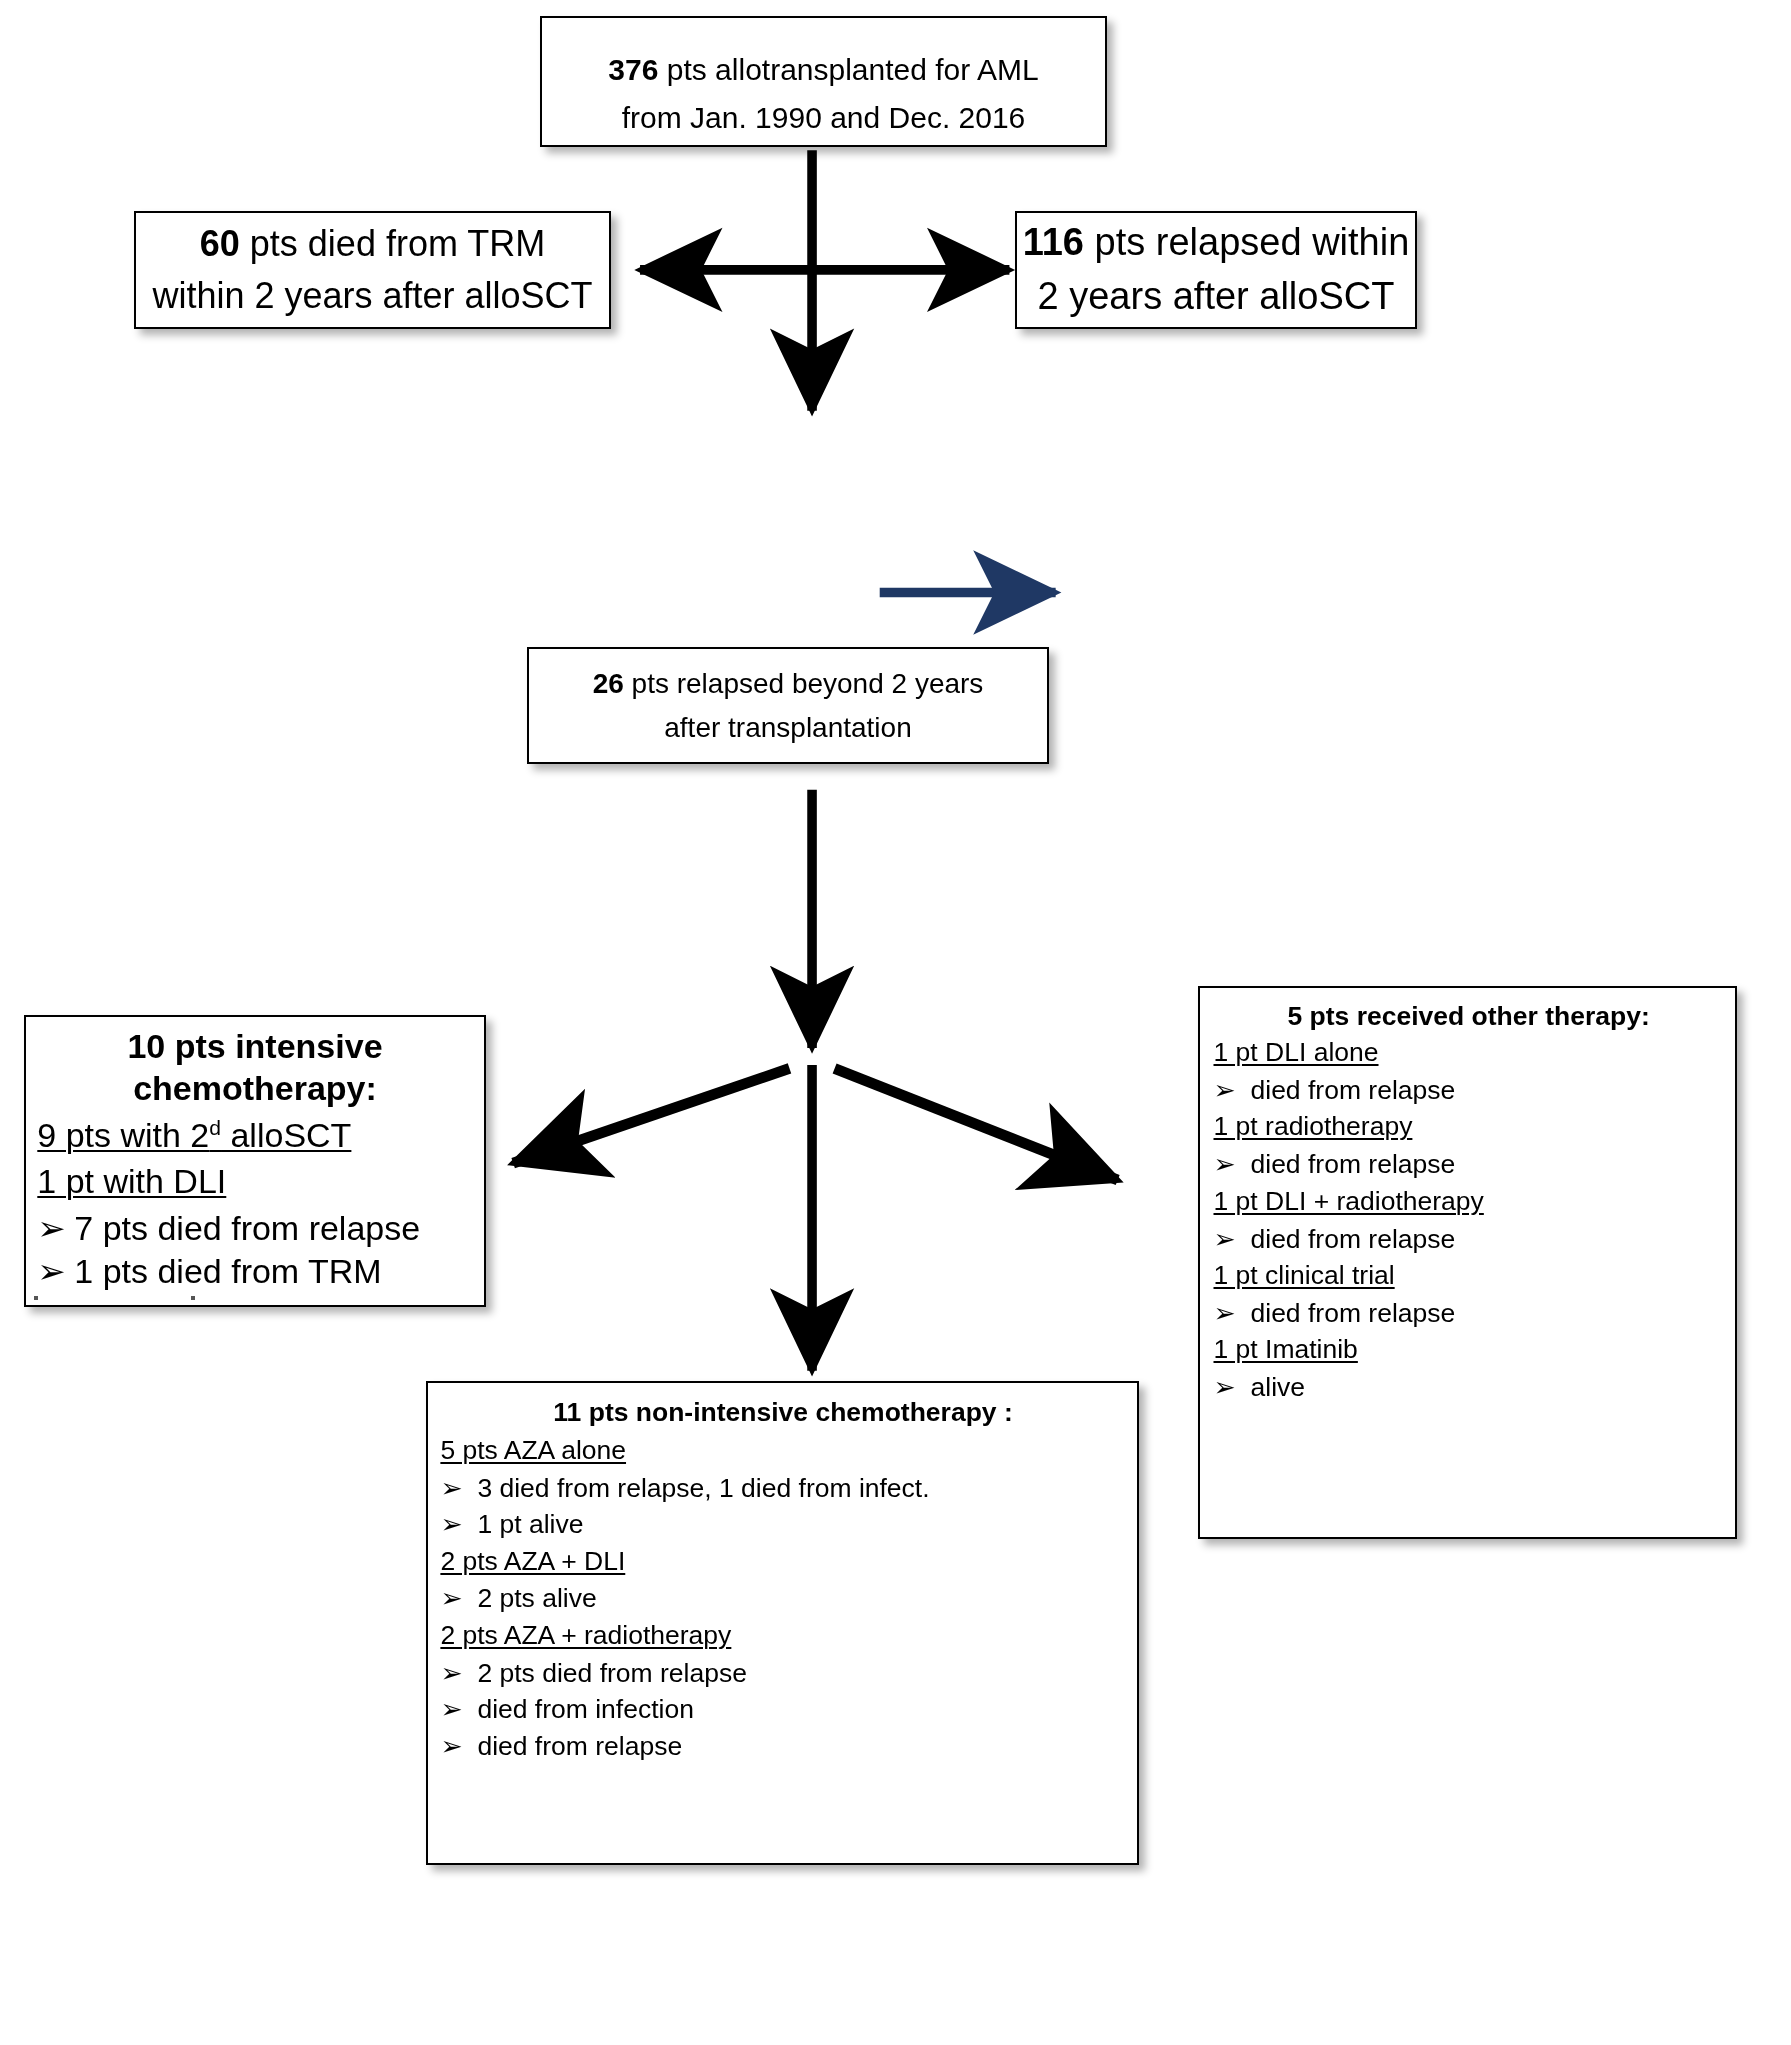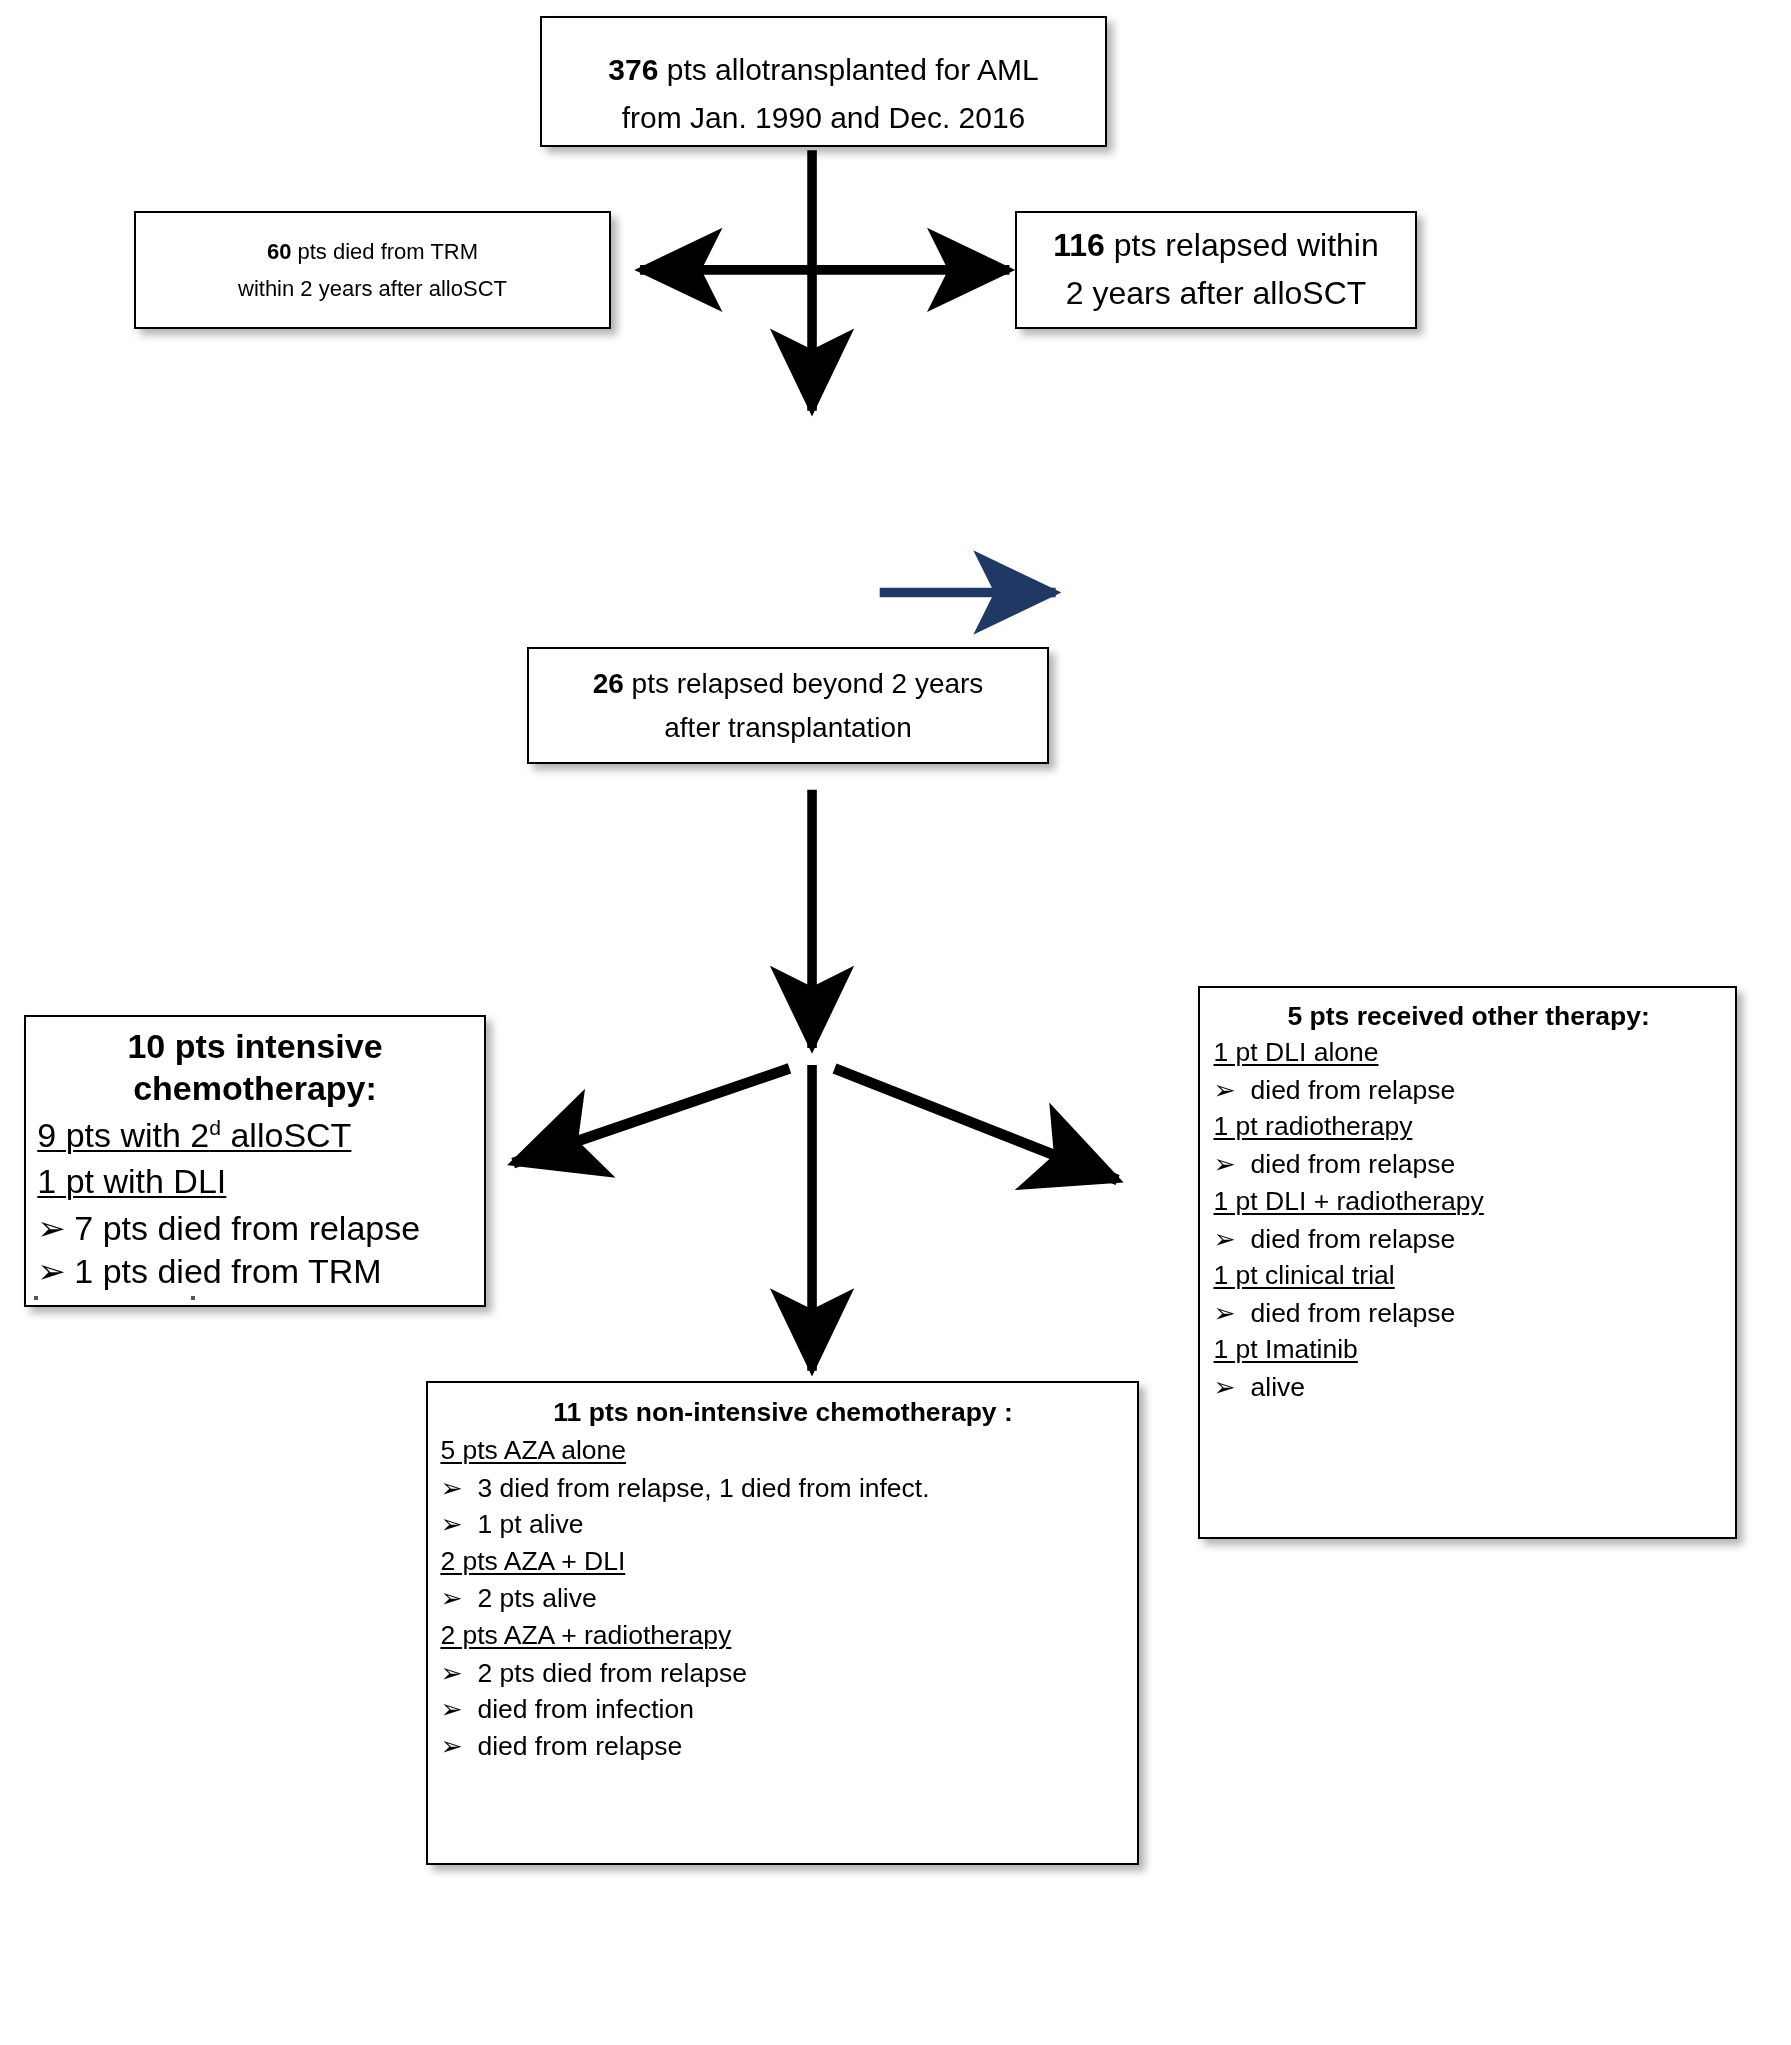--- a/index.html
+++ b/index.html
@@ -104,28 +104,28 @@
     <line x1="1440" y1="1888" x2="1440" y2="2430" stroke="#000000" stroke-width="17" marker-end="url(#ah)"></line>
   </svg>
 
   <div class="box ctr" style="left:540px; top:16px; width:567px; height:131px; font-size:30px; line-height:1.05;">
     <div class="line" style="margin-bottom:17px;margin-top:24px;">
       <span class="b">376</span><span> pts allotransplanted  for AML</span>
     </div>
     <div class="line">from Jan. 1990 and Dec. 2016</div>
   </div>
 
-  <div class="box ctr" style="left:134px; top:211px; width:477px; height:118px; font-size:22px; line-height:1.05;text-align:right;">
+  <div class="box ctr" style="left:134px; top:211px; width:477px; height:118px; font-size:36px; line-height:1.05;text-align:right;">
     <div class="line" style="margin-bottom:14.7px;">
       <span class="b">60</span><span> pts died from TRM</span>
     </div>
     <div class="line">within 2 years after alloSCT</div>
   </div>
 
-  <div class="box ctr" style="left:1015px; top:211px; width:402px; height:118px; font-size:32px; line-height:1.05;">
+  <div class="box ctr" style="left:1015px; top:211px; width:402px; height:118px; font-size:38px; line-height:1.05;">
     <div class="line" style="margin-bottom:14.7px;">
       <span class="b">116</span><span> pts relapsed within</span>
     </div>
     <div class="line">2 years after alloSCT</div>
   </div>
 
 
 
   <div class="box ctr" style="left:527px; top:647px; width:522px; height:117px; font-size:28px; line-height:1.05;">
     <div class="line" style="margin-bottom:14.7px;">

